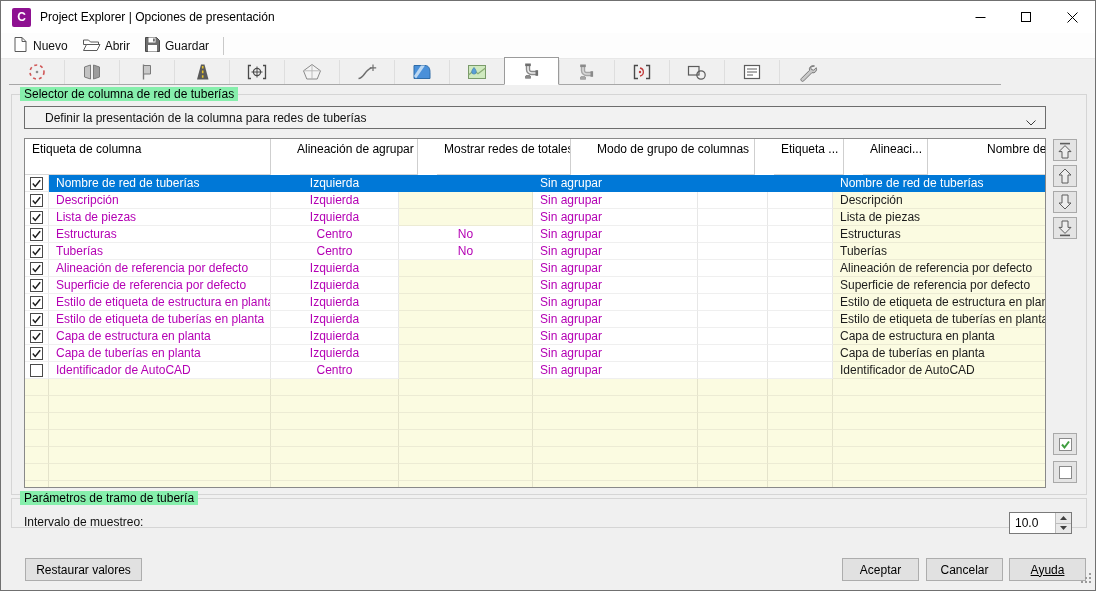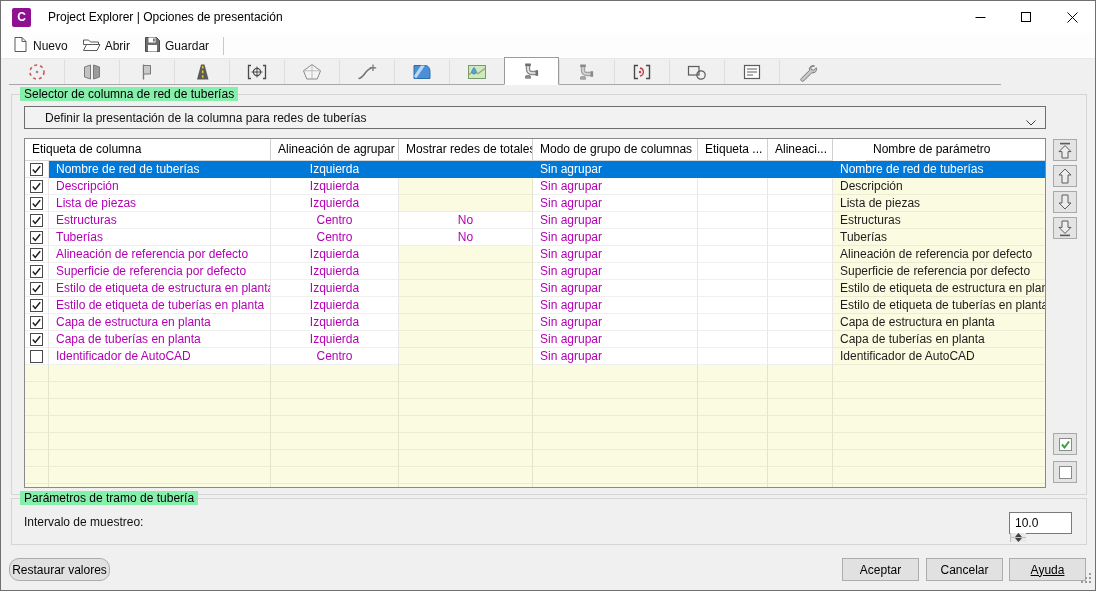--- a/index.html
+++ b/index.html
@@ -2,21 +2,21 @@
 <html><head>
 <meta charset="utf-8">
 <style>
   * { margin:0; padding:0; box-sizing:border-box; }
   html,body { width:1096px; height:591px; background:#d0d0d0; font-family:"Liberation Sans", sans-serif; }
   .window { position:relative; width:1096px; height:591px; background:#f0f0f0; border:1px solid #707070; overflow:hidden; font-size:12px; color:#111; }
 
   
   .titlebar { position:absolute; left:0; top:0; width:100%; height:32px; background:#ffffff; display:flex; align-items:center; }
   .app-icon { width:19px; height:19px; margin-left:11px; background:#8e1191; color:#fff; font-weight:bold; font-size:12px; display:flex; align-items:center; justify-content:center; border-radius:2px; }
-  .title { margin-left:17px; font-size:12px; color:#000; }
+  .title { margin-left:9px; font-size:12px; color:#000; }
   .win-controls { position:absolute; right:0; top:0; height:32px; display:flex; }
   .win-btn { width:46px; height:32px; display:flex; align-items:center; justify-content:center; cursor:pointer; }
 
   
   .toolbar { position:absolute; left:0; top:32px; width:100%; height:26px; background:#fdfdfd; display:flex; align-items:center; padding-left:9px; border-bottom:1px solid #e8e8e8; }
   .tb-btn { display:flex; align-items:center; gap:4px; padding:2px 6px 2px 2px; margin-right:6px; cursor:pointer; }
   .tb-sep { width:1px; height:18px; background:#c9c9c9; margin-left:2px; }
 
   
   .tabstrip { position:absolute; left:8px; top:58px; width:992px; height:26px; display:flex; align-items:flex-end; border-bottom:1px solid #a7a7a7; }
@@ -28,39 +28,39 @@
   
   .groupbox { position:absolute; border:1px solid #d5d5d5; }
   .gb-label { position:absolute; top:-8px; left:8px; background:#86efac; padding:0 4px; font-size:12px; color:#000; white-space:nowrap; }
 
   
   .combo { position:absolute; left:12px; top:11px; width:1022px; height:23px; background:#f2f2f2; border:1px solid #6d6d6d; display:flex; align-items:center; padding-left:20px; cursor:pointer; }
   .combo-chevron { position:absolute; right:9px; top:8px; }
 
   
   .table { position:absolute; left:12px; top:43px; width:1022px; height:350px; background:#fff; border:1px solid #898989; overflow:hidden; }
-  .thead { display:grid; grid-template-columns:246px 128px 134px 165px 70px 65px 214px; height:22px; background:#fff; }
+  .thead { display:grid; grid-template-columns:246px 128px 134px 165px 70px 65px 214px; height:36px; background:#fff;gap:19px; }
   .hcell { line-height:21px; padding-left:7px; border-right:1px solid #cfcfcf; border-bottom:1px solid #d6d6d6; white-space:nowrap; overflow:hidden; color:#000; cursor:pointer; }
   .hcell:last-child { border-right:none;margin-left:33px; }
   .trow { display:grid; grid-template-columns:24px 222px 128px 134px 165px 70px 65px 214px; height:17px; }
   .cell { line-height:17px; border-right:1px solid #e7e7e7; border-bottom:1px solid #efefef; white-space:nowrap; overflow:hidden; color:#b400b4; padding-left:7px; }
   .cell:last-child { border-right:none; }
   .ccb { padding:0; display:flex; align-items:center; justify-content:center; background:#fff; }
   .ctr { text-align:center; padding-left:0; }
   .ro { background:#fbfbe1; border-bottom:1px solid #ecebd4; border-right:1px solid #e4e3cb; }
   .param { color:#1c1c1c; }
   .trow.sel .cell { background:#0078d7; color:#fff; border-color:#0078d7; }
   .trow.sel .ccb { background:#fff; border-color:#e7e7e7; }
   .erow .cell { background:#fbfbe1; border-bottom:1px solid #ecebd4; border-right:1px solid #e4e3cb; }
 
   
   .side-btn { position:absolute; left:1052px; width:24px; height:22px; background:#e4e4e4; border:1px solid #a9a9a9; display:flex; align-items:center; justify-content:center; cursor:pointer; }
 
   
-  .spinner { position:absolute; left:997px; top:13px; width:63px; height:22px; background:#fff; border:1px solid #7a7a7a; display:flex;flex-direction:column; }
+  .spinner { position:absolute; left:997px; top:13px; width:63px; height:22px; background:#fff; border:1px solid #7a7a7a; display:flex; }
   .spin-val { flex:1; line-height:20px; padding-left:5px; color:#000; }
   .spin-btns { width:16px; display:flex; flex-direction:column; border-left:1px solid #bdbdbd; }
   .spin-b { flex:1; background:#e9e9e9; display:flex; align-items:center; justify-content:center; cursor:pointer; }
   .spin-b:first-child { border-bottom:1px solid #bdbdbd; }
 
   
   .btn { position:absolute; height:23px; background:#e1e1e1; border:1px solid #adadad; display:flex; align-items:center; justify-content:center; font-size:12px; color:#000; cursor:pointer; }
   .grip { position:absolute; right:3px; bottom:3px; }
 </style>
 </head>
@@ -563,41 +563,41 @@
         <rect x="0.5" y="0.5" width="12" height="12" fill="#fff" stroke="#8a8a8a"></rect>
         <path d="M3 6.5 L5.5 9.5 L10 3.5" fill="none" stroke="#3f9e3f" stroke-width="2"></path>
       </svg>
     </div>
   <div class="side-btn" style="top:460px;">
       <svg width="13" height="13" viewBox="0 0 13 13">
         <rect x="0.5" y="0.5" width="12" height="12" fill="#fff" stroke="#8a8a8a"></rect>
       </svg>
     </div>
 
-  <div class="groupbox" style="left:10px; top:497px; width:1076px; height:47px;">
+  <div class="groupbox" style="left:10px; top:497px; width:1076px; height:30px;">
     <div class="gb-label">Parámetros de tramo de tubería</div>
     <div style="position:absolute; left:12px; top:16px;">Intervalo de muestreo:</div>
     <div class="spinner">
       <div class="spin-val">10.0</div>
       <div class="spin-btns">
         <div class="spin-b">
             <svg width="7" height="4">
               <path d="M0 4 L3.5 0 L7 4 Z" fill="#404040"></path>
             </svg>
           </div>
         <div class="spin-b">
             <svg width="7" height="4">
               <path d="M0 0 L3.5 4 L7 0 Z" fill="#404040"></path>
             </svg>
           </div>
       </div>
     </div>
   </div>
 
-  <div class="btn" style="left:8px; top:557px; width:101px;border-radius:10px;">
+  <div class="btn" style="left:24px; top:557px; width:117px;">
       <span>Restaurar valores</span>
     </div>
   <div class="btn" style="left:841px; top:557px; width:77px;">
       <span>Aceptar</span>
     </div>
   <div class="btn" style="left:925px; top:557px; width:77px;">
       <span>Cancelar</span>
     </div>
   <div class="btn" style="left:1008px; top:557px; width:77px;text-decoration:underline;">
       <span>Ayuda</span>

